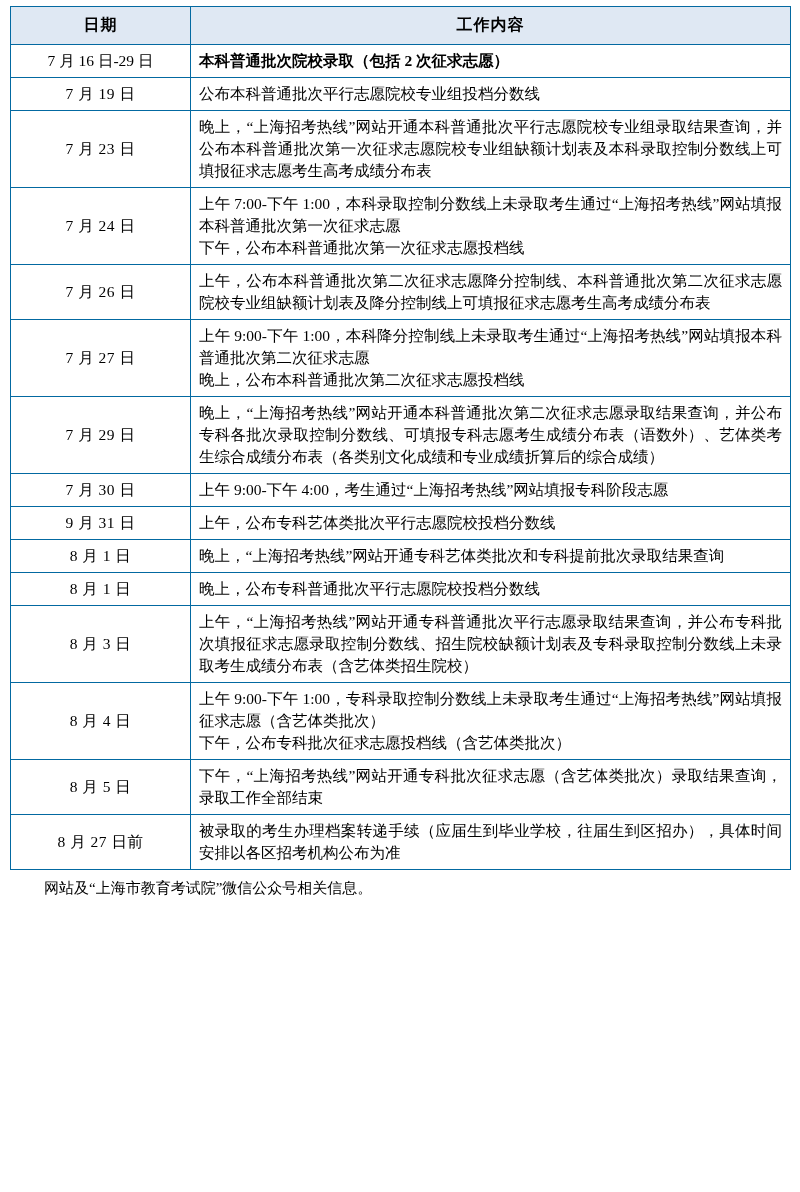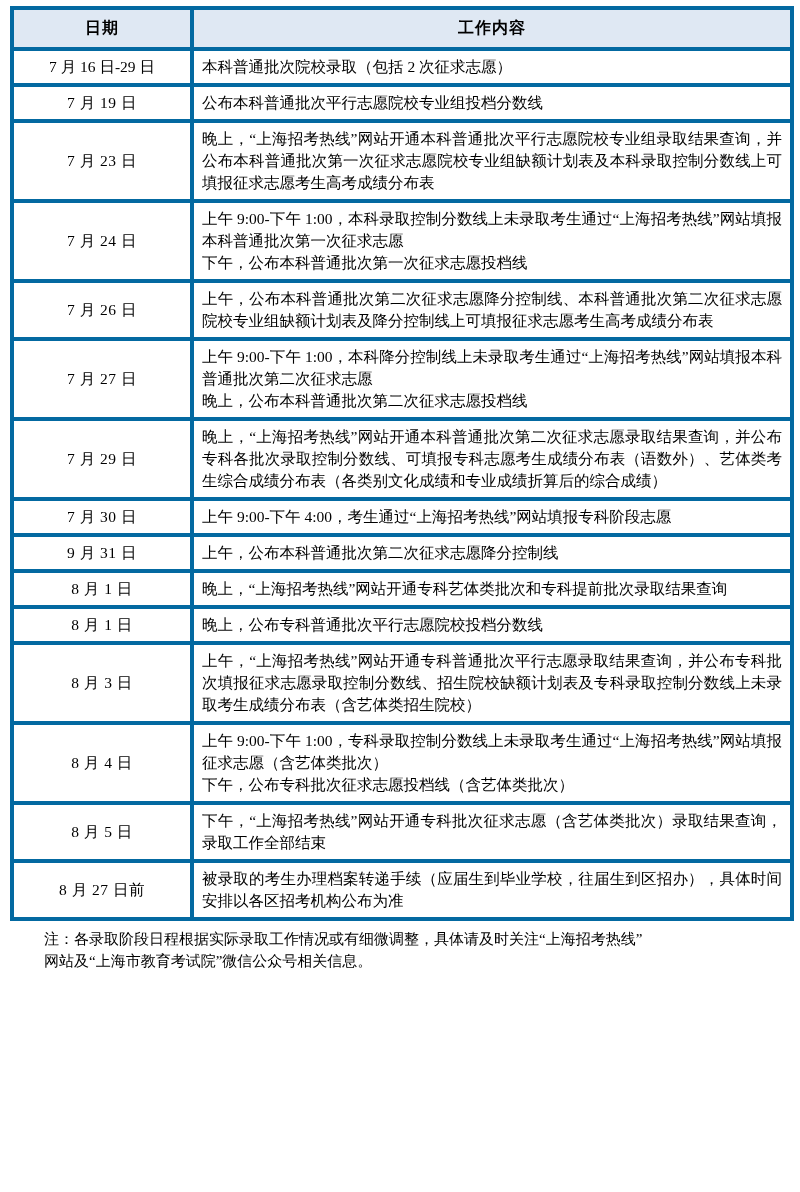--- a/index.html
+++ b/index.html
@@ -22,21 +22,21 @@
     width: 780px;
     border-collapse: collapse;
     table-layout: fixed;
     margin: 0 auto;
   }
   table.schedule col.c-date { width: 180px; }
   table.schedule col.c-content { width: 600px; }
 
   table.schedule th,
   table.schedule td {
-    border: 4px solid #0369a1;
+    border: 1px solid #0369a1;
     vertical-align: middle;
     padding: 5px 8px;
     font-size: 15.5px;
     line-height: 1.42;
   }
   table.schedule thead th {
     background: #dfe8f3;
     text-align: center;
     font-weight: bold;
     font-size: 16px;
@@ -50,21 +50,21 @@
     letter-spacing: 0.5px;
   }
   td.content-cell {
     text-align: justify;
     text-justify: inter-ideograph;
   }
   td.content-cell .line {
     display: block;
   }
   td.content-cell.bold-row {
-    font-weight: normal;
+    font-weight: bold;
   }
   td.date-cell.wide {
     letter-spacing: 0px;
   }
   .footnote {
     width: 780px;
     margin: 7px auto 0 auto;
     font-size: 15px;
     line-height: 1.5;
     text-align: justify;
@@ -111,21 +111,21 @@
         </tr>
         <tr>
           <td class="date-cell">7 月 23 日</td>
           <td class="content-cell">
             <span class="line">晚上，“上海招考热线”网站开通本科普通批次平行志愿院校专业组录取结果查询，并公布本科普通批次第一次征求志愿院校专业组缺额计划表及本科录取控制分数线上可填报征求志愿考生高考成绩分布表</span>
           </td>
         </tr>
         <tr>
           <td class="date-cell">7 月 24 日</td>
           <td class="content-cell">
-            <span class="line">上午 9:00-下午 1:00，本科录取控制分数线上未录取考生通过“上海招考热线”网站填报本科普通批次第一次征求志愿</span>
+            <span class="line">上午 7:00-下午 1:00，本科录取控制分数线上未录取考生通过“上海招考热线”网站填报本科普通批次第一次征求志愿</span>
             <span class="line">下午，公布本科普通批次第一次征求志愿投档线</span>
           </td>
         </tr>
         <tr>
           <td class="date-cell">7 月 26 日</td>
           <td class="content-cell">
             <span class="line">上午，公布本科普通批次第二次征求志愿降分控制线、本科普通批次第二次征求志愿院校专业组缺额计划表及降分控制线上可填报征求志愿考生高考成绩分布表</span>
           </td>
         </tr>
         <tr>
@@ -143,21 +143,21 @@
         </tr>
         <tr>
           <td class="date-cell">7 月 30 日</td>
           <td class="content-cell">
             <span class="line">上午 9:00-下午 4:00，考生通过“上海招考热线”网站填报专科阶段志愿</span>
           </td>
         </tr>
         <tr>
           <td class="date-cell">9 月 31 日</td>
           <td class="content-cell">
-            <span class="line">上午，公布本科普通批次第二次征求志愿降分控制线</span>
+            <span class="line">上午，公布专科艺体类批次平行志愿院校投档分数线</span>
           </td>
         </tr>
         <tr>
           <td class="date-cell">8 月 1 日</td>
           <td class="content-cell">
             <span class="line">晚上，“上海招考热线”网站开通专科艺体类批次和专科提前批次录取结果查询</span>
           </td>
         </tr>
         <tr>
           <td class="date-cell">8 月 1 日</td>
@@ -187,17 +187,16 @@
         <tr>
           <td class="date-cell">8 月 27 日前</td>
           <td class="content-cell">
             <span class="line">被录取的考生办理档案转递手续（应届生到毕业学校，往届生到区招办），具体时间安排以各区招考机构公布为准</span>
           </td>
         </tr>
       </tbody>
   </table>
 
   <div class="footnote">
-    <span class="fn-line first">注：各录取阶段日程根据实际录取工作情况或有细微调整，具体请及时关注“上海招考热线”</span>
     <span class="fn-line second">网站及“上海市教育考试院”微信公众号相关信息。</span>
   </div>
 
 </div>
 
 </body></html>

